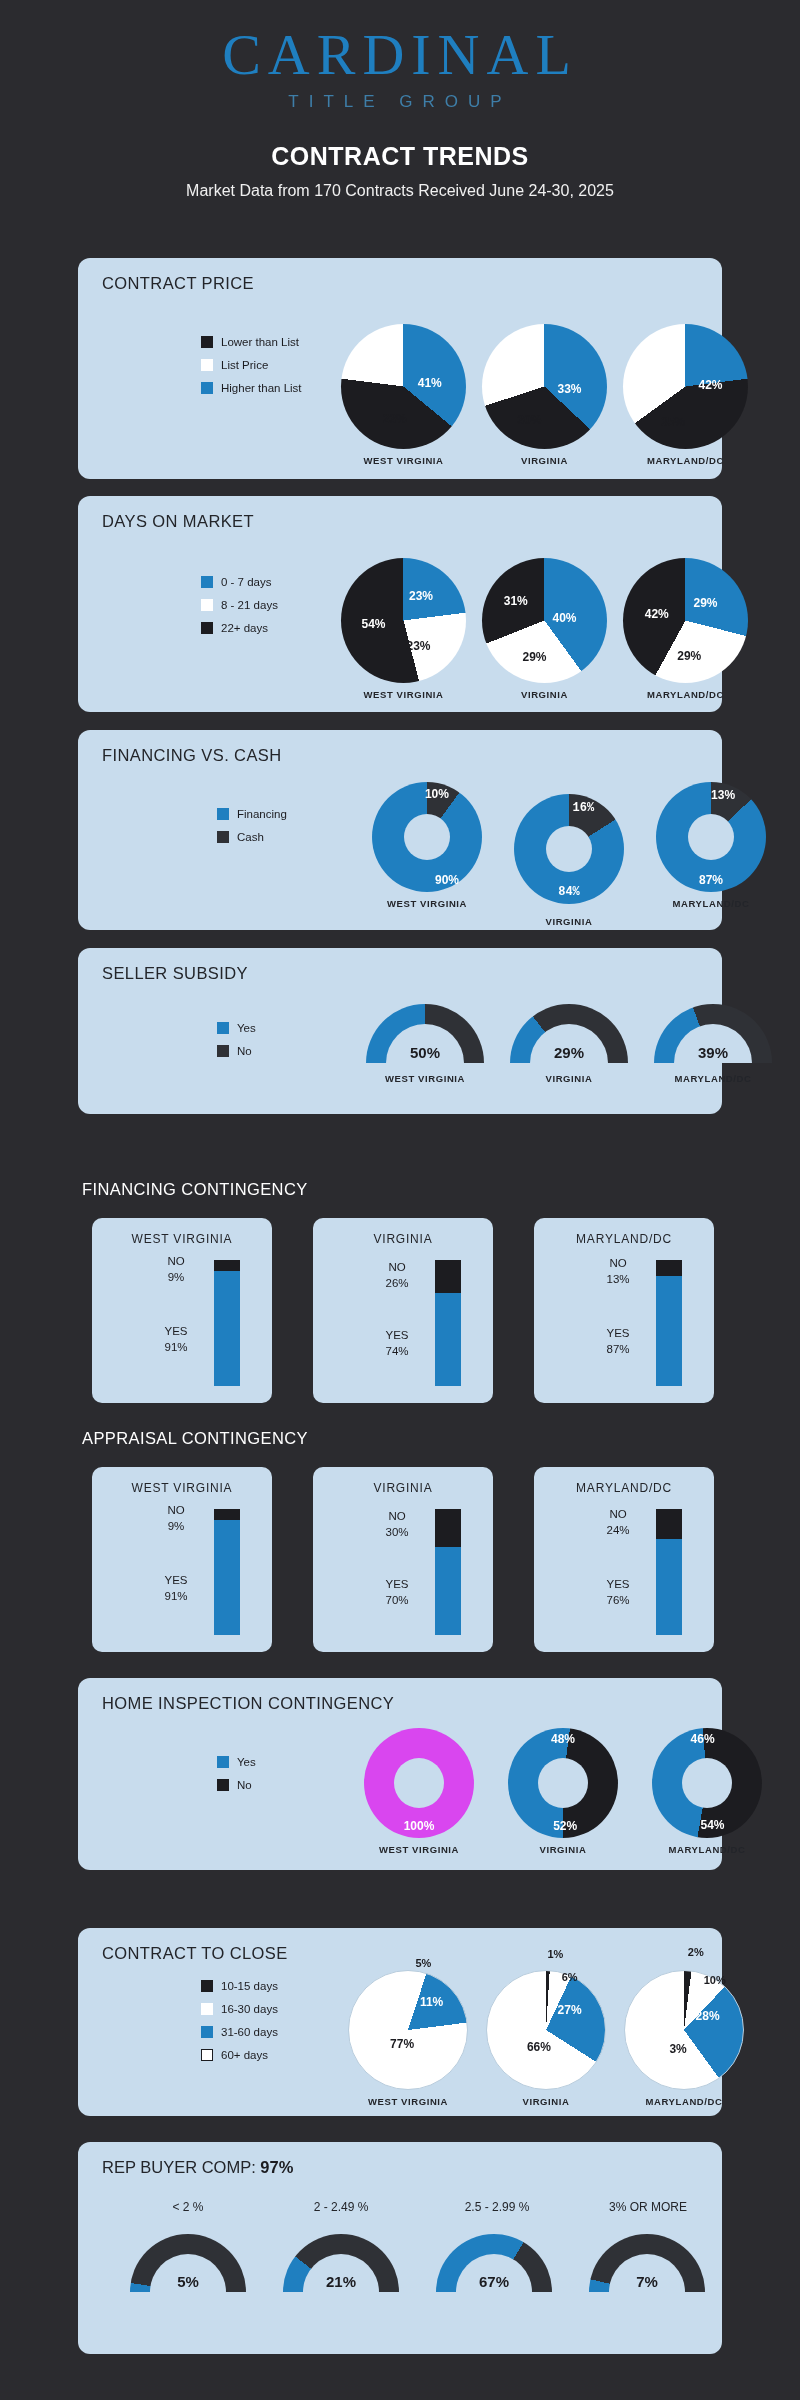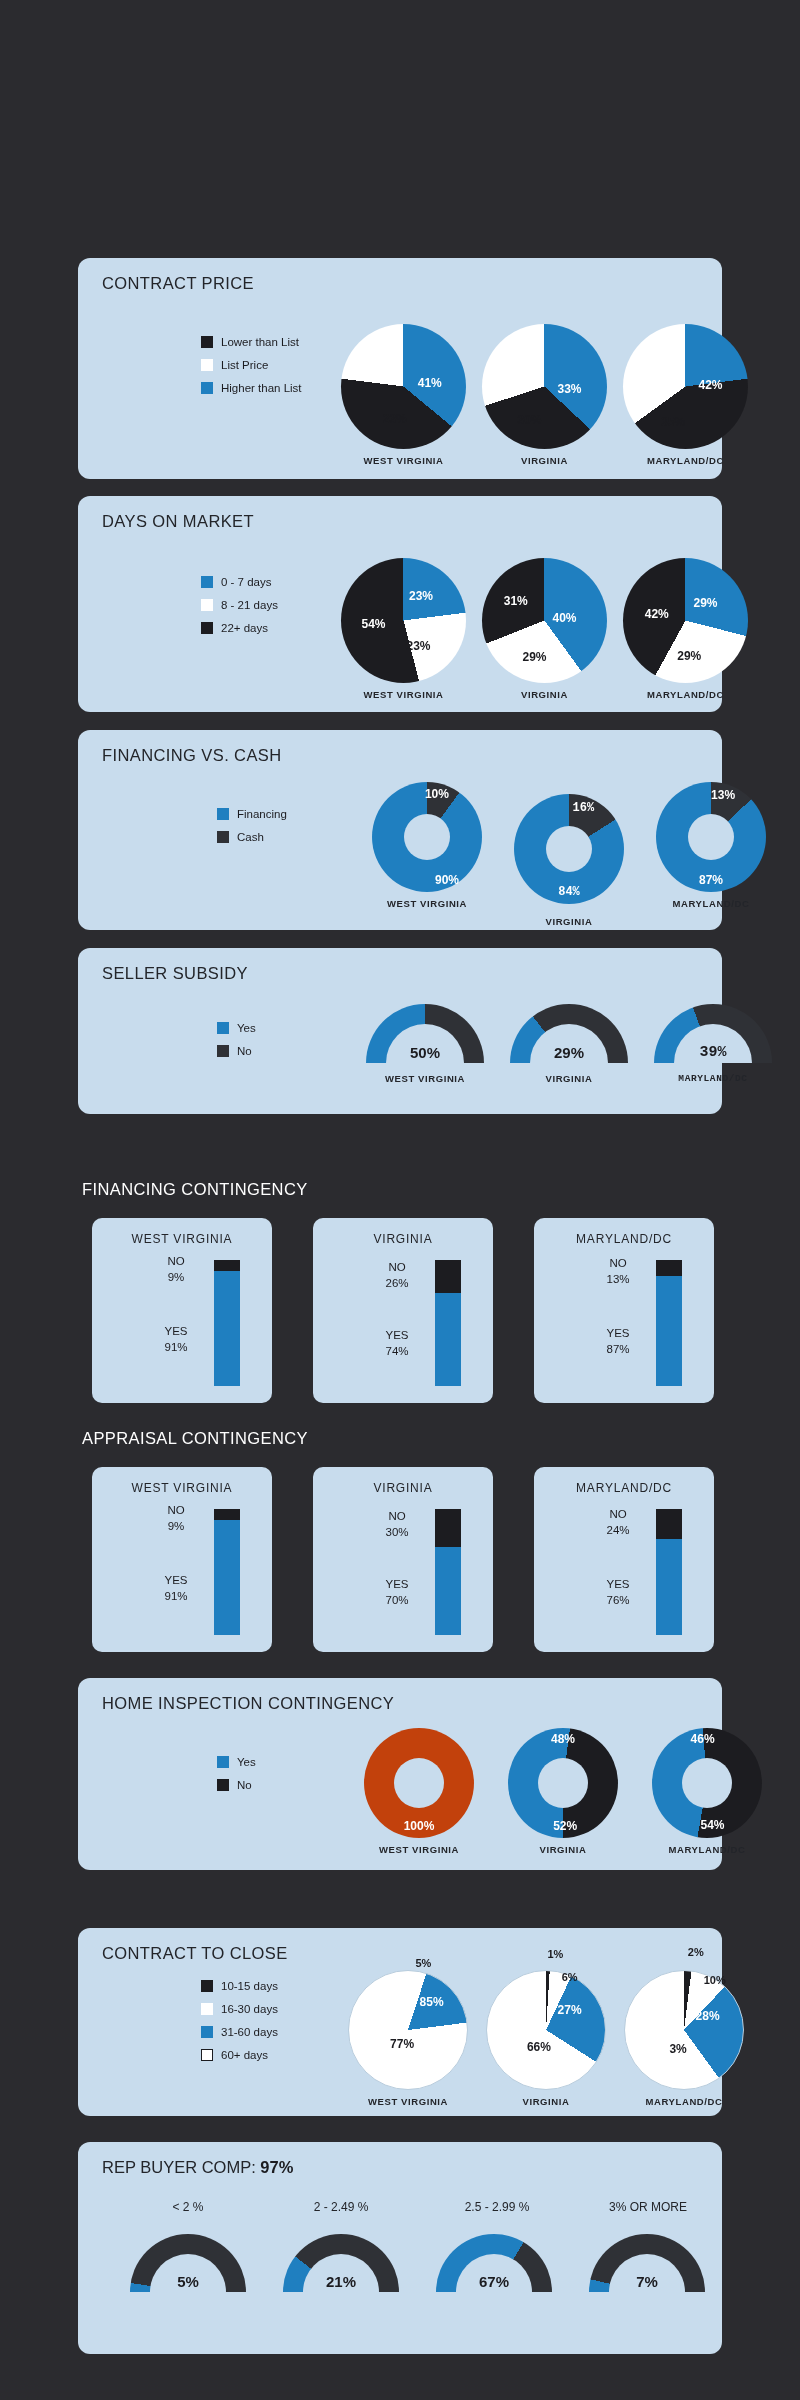--- a/index.html
+++ b/index.html
@@ -142,20 +142,26 @@
     color: #23252a;
     transform: translateX(-50%);
     white-space: nowrap;
   }
 </style>
 </head>
 <body>
 
 <div class="page">
 
+  <div class="header">
+    <div class="logo-main">CARDINAL</div>
+    <div class="logo-sub">TITLE GROUP</div>
+    <div class="title">CONTRACT TRENDS</div>
+    <div class="subtitle">Market Data from 170 Contracts Received June 24-30, 2025</div>
+  </div>
 
   <div class="card" style="position:absolute; left:78px; top:258px; width:644px; height:221px;">
     <div class="card-title">CONTRACT PRICE</div>
 
     <div class="legend" style="left:94px; top:78px;">
       <div class="legend-row">
         <span class="swatch" style="background:#1c1c20;"></span>
         <span>Lower than List</span>
       </div>
       <div class="legend-row">
@@ -320,21 +326,21 @@
     <div class="chart-col" style="left:432px; top:56px; width:118px;">
       <div style="width:118px;height:59px;overflow:hidden;position:relative;margin:0 auto;">
         <div style="width:118px;height:118px;border-radius:50%;
              background: conic-gradient(from 270deg, #1f7fc0 0deg 52.2deg, #2f3136 52.2deg 180deg, transparent 180deg 360deg);"></div>
         <div style="position:absolute;left:50%;bottom:0;width:78px;height:39px;border-radius:78px 78px 0 0;background:#c8dced;transform:translateX(-50%);"></div>
       </div>
       <div class="gauge-lbl" style="left:59px; top:48px;">29%</div>
       <div class="chart-label" style="margin-top:10px;">VIRGINIA</div>
     </div>
 
-    <div class="chart-col" style="left:576px; top:56px; width:118px;font-family:Liberation Mono, monospace;">
+    <div class="chart-col" style="left:576px; top:56px; width:118px;">
       <div style="width:118px;height:59px;overflow:hidden;position:relative;margin:0 auto;">
         <div style="width:118px;height:118px;border-radius:50%;
              background: conic-gradient(from 270deg, #1f7fc0 0deg 70.2deg, #2f3136 70.2deg 180deg, transparent 180deg 360deg);"></div>
         <div style="position:absolute;left:50%;bottom:0;width:78px;height:39px;border-radius:78px 78px 0 0;background:#c8dced;transform:translateX(-50%);"></div>
       </div>
       <div class="gauge-lbl" style="left:59px; top:48px;">39%</div>
       <div class="chart-label" style="margin-top:10px;">MARYLAND/DC</div>
     </div>
   </div>
 
@@ -446,21 +452,21 @@
         <span class="swatch" style="background:#1f7fc0;"></span>
         <span>Yes</span>
       </div>
       <div class="legend-row">
         <span class="swatch" style="background:#1c1c20;"></span>
         <span>No</span>
       </div>
     </div>
 
     <div class="chart-col" style="left:286px; top:50px; width:110px;">
-      <div style="width:110px;height:110px;border-radius:50%;margin:0 auto;position:relative;background:#c2410c;">
+      <div style="width:110px;height:110px;border-radius:50%;margin:0 auto;position:relative;background:#d946ef;">
         <div style="position:absolute;left:50%;top:50%;width:50px;height:50px;border-radius:50%;background:#c8dced;transform:translate(-50%,-50%);"></div>
         <div class="pct light" style="left:50%; top:89%;">100%</div>
       </div>
       <div class="chart-label">WEST VIRGINIA</div>
     </div>
 
     <div class="chart-col" style="left:430px; top:50px; width:110px;">
       <div style="width:110px;height:110px;border-radius:50%;margin:0 auto;position:relative;
            background: conic-gradient(from 180deg, #1f7fc0 0deg 187.2deg, #1c1c20 187.2deg 360deg);">
         <div style="position:absolute;left:50%;top:50%;width:50px;height:50px;border-radius:50%;background:#c8dced;transform:translate(-50%,-50%);"></div>
@@ -500,21 +506,21 @@
       <div class="legend-row">
         <span class="swatch" style="background:#ffffff;border:1px solid #1c1c20;"></span>
         <span>60+ days</span>
       </div>
     </div>
 
     <div class="chart-col" style="left:270px; top:42px; width:120px;">
       <div style="width:120px;height:120px;border-radius:50%;margin:0 auto;position:relative;
            background: conic-gradient(#ffffff 0deg 18deg, #1f7fc0 18deg 82.8deg, #ffffff 82.8deg 360deg); border:1px solid #b9cddd;">
         <div class="pct dark" style="left:63%; top:-7%; font-size:11px;">5%</div>
-        <div class="pct light" style="left:70%; top:26%;">85%</div>
+        <div class="pct light" style="left:70%; top:26%;">11%</div>
         <div class="pct dark" style="left:45%; top:62%;">77%</div>
       </div>
       <div class="chart-label">WEST VIRGINIA</div>
     </div>
 
     <div class="chart-col" style="left:408px; top:42px; width:120px;">
       <div style="width:120px;height:120px;border-radius:50%;margin:0 auto;position:relative;
            background: conic-gradient(#1c1c20 0deg 3.6deg, #ffffff 3.6deg 25.2deg, #1f7fc0 25.2deg 122.4deg, #ffffff 122.4deg 360deg); border:1px solid #b9cddd;">
         <div class="pct dark" style="left:58%; top:-14%; font-size:11px;">1%</div>
         <div class="pct dark" style="left:70%; top:5%; font-size:11px;">6%</div>

